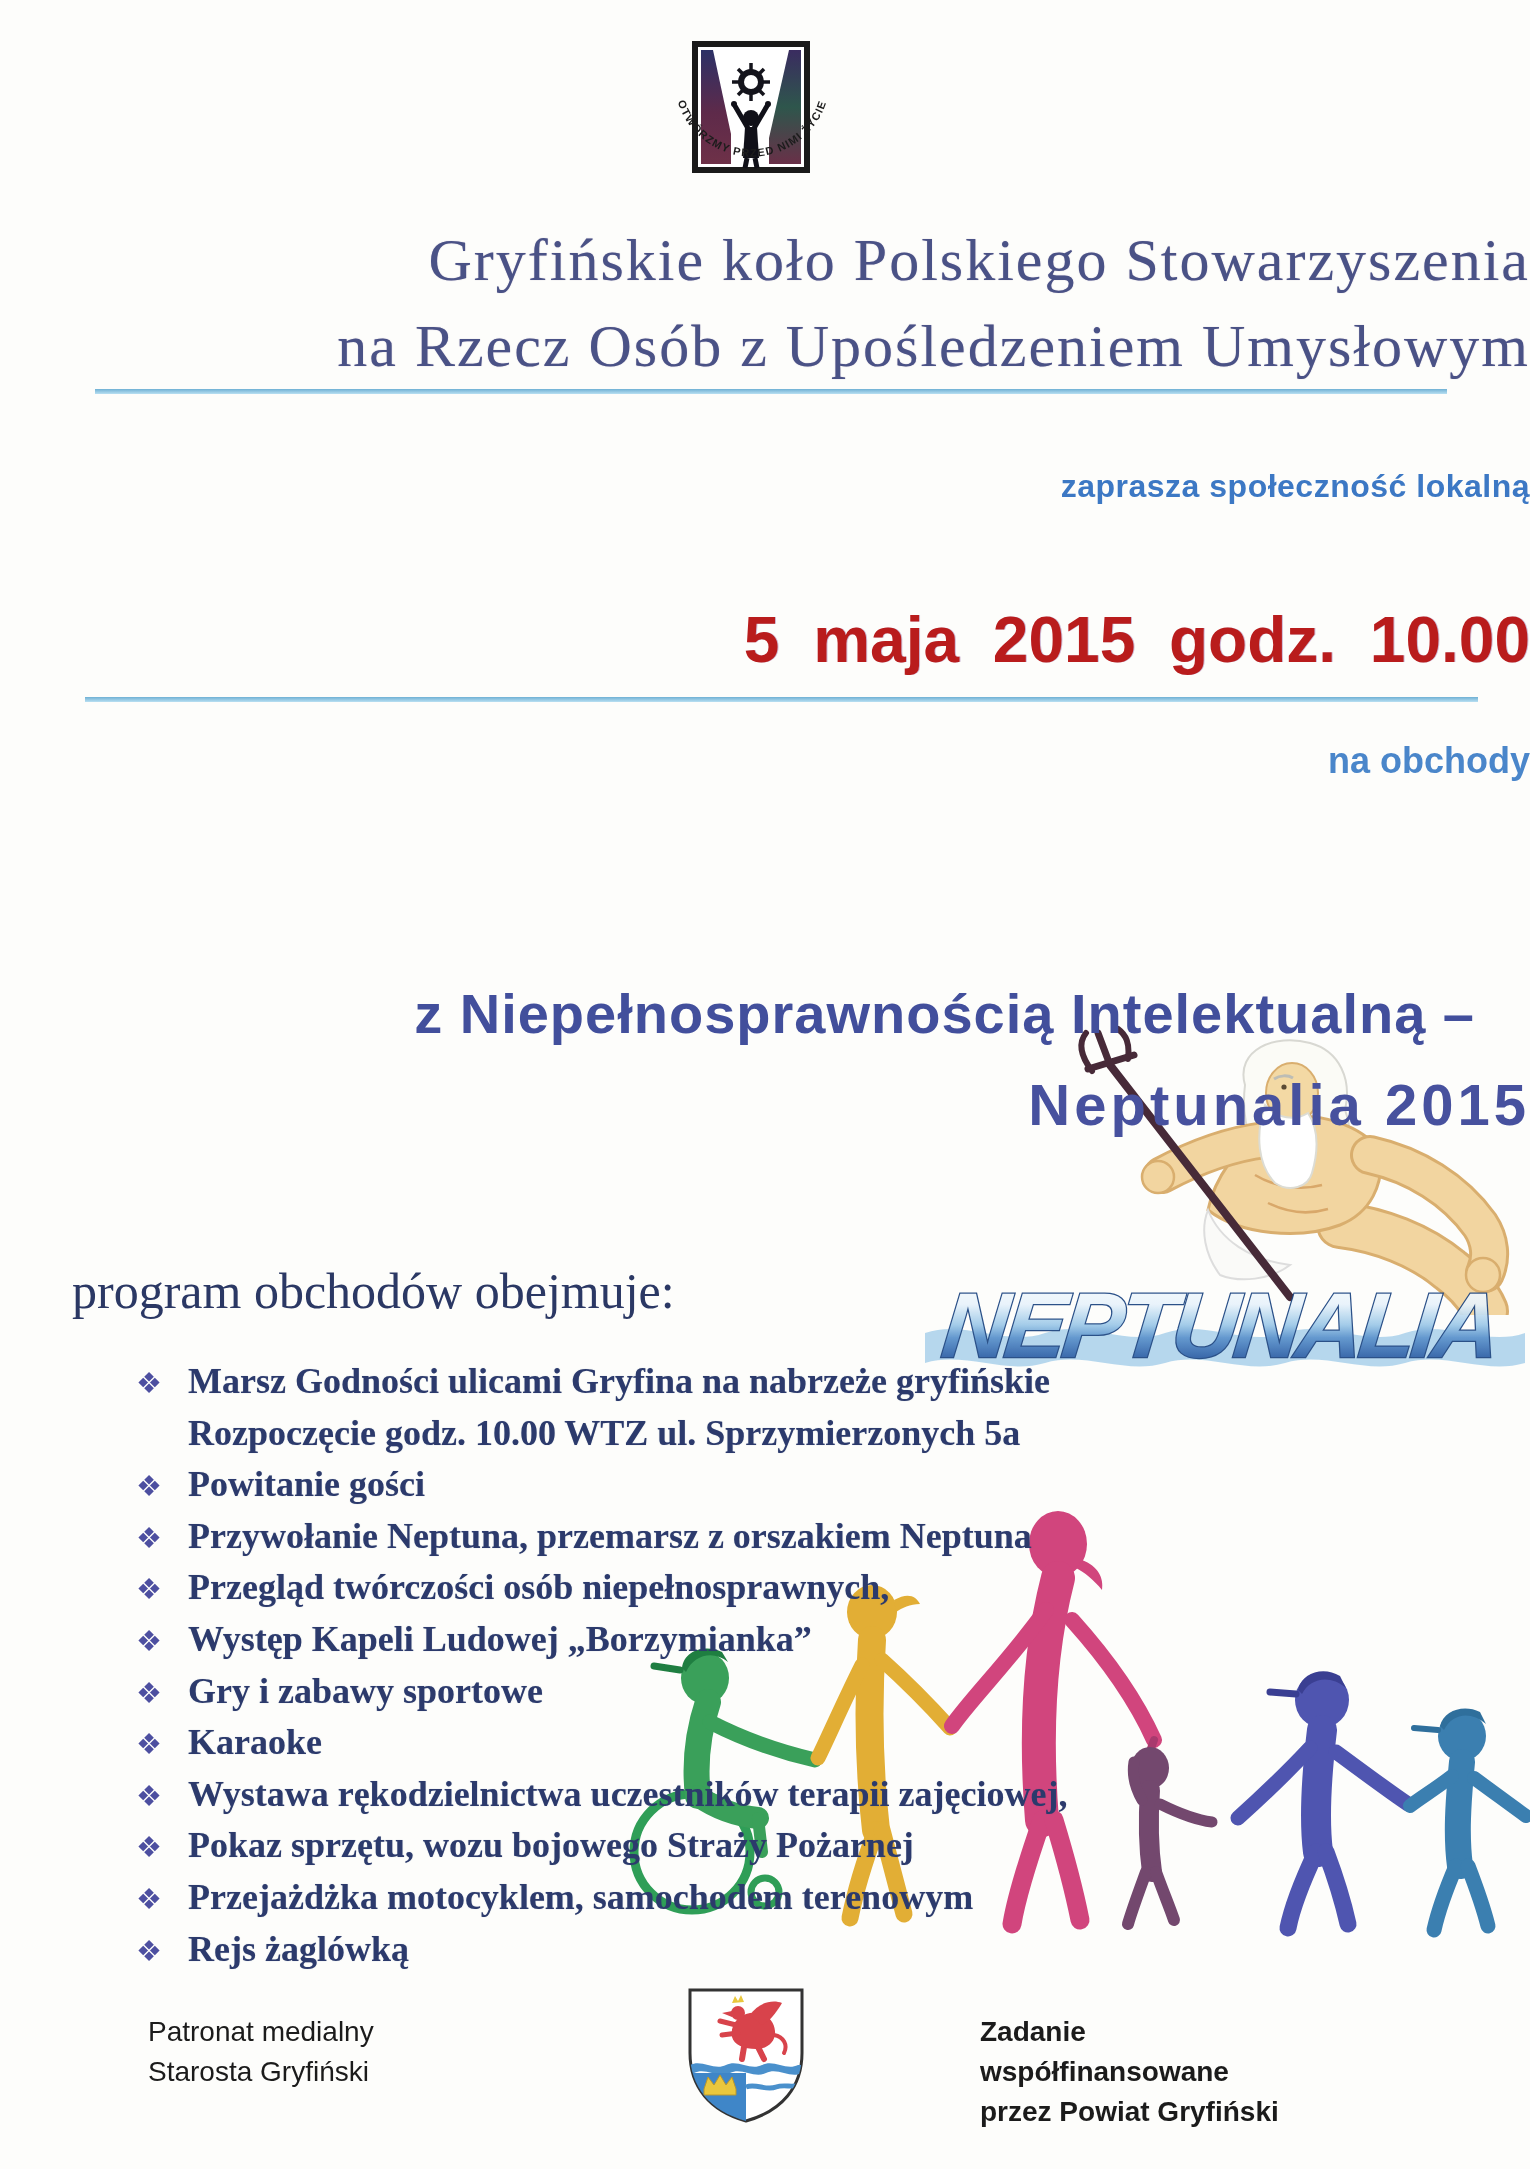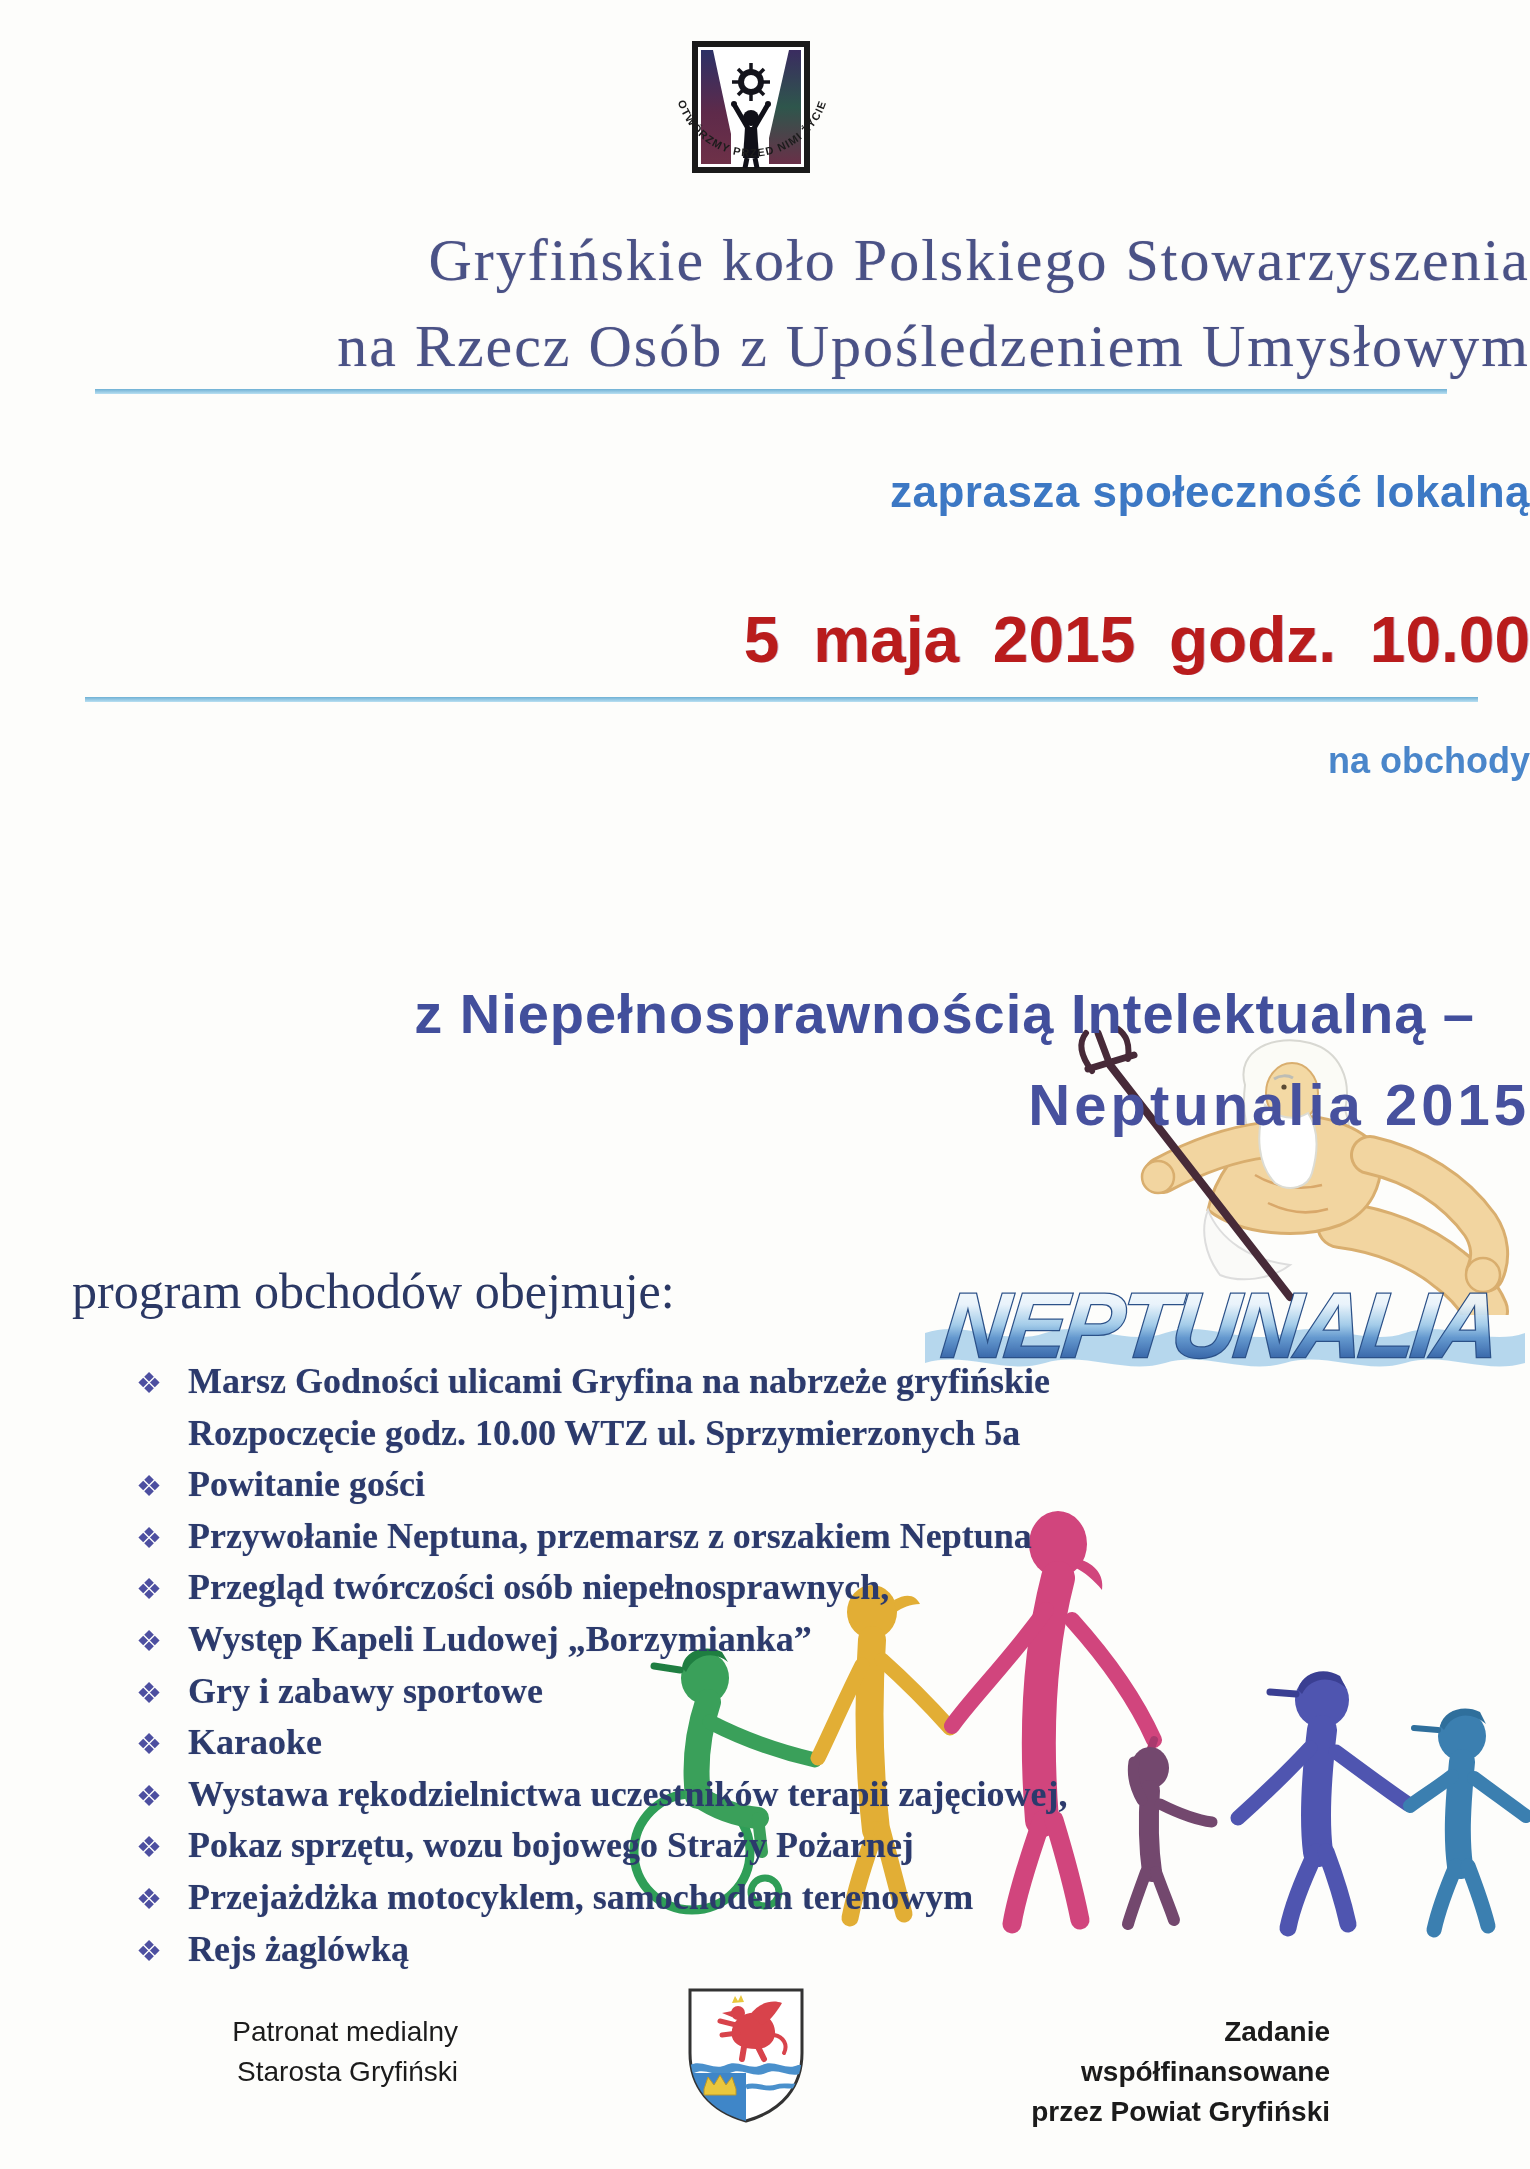--- a/index.html
+++ b/index.html
@@ -8,37 +8,37 @@
   .abs{position:absolute;}
   .txt{z-index:2;}
   .center{left:0;right:0;text-align:right;}
   
   .org-title{font-size:60px;color:#4a5286;letter-spacing:2px;line-height:1;
              text-shadow:0 0 1px rgba(90,70,130,.45);}
   
   .rule{height:5px;background:linear-gradient(#6fb0d4,#b9e0f2);z-index:2;}
   
   .sans{font-family:"Liberation Sans",sans-serif;font-weight:bold;line-height:1;}
-  .invite{font-size:44px;color:#3c78c4;letter-spacing:.5px;}
+  .invite{font-size:32px;color:#3c78c4;letter-spacing:.5px;}
   .date{font-size:64px;color:#b91c1c;word-spacing:16px;
         text-shadow:1px 0 0 rgba(120,60,140,.35);}
   .occasion{font-size:36px;color:#4a86ca;}
   .event1{font-size:58px;color:#3e55a0;letter-spacing:2px;text-shadow:0 0 1px rgba(60,90,160,.4);}
   .event2{font-size:56px;color:#424f9c;letter-spacing:1px;transform:translateX(-55px);}
   .event3{font-size:58px;color:#47519e;letter-spacing:4px;}
   .program-heading{font-size:50px;color:#2b3864;}
   
   .program-list{left:136px;top:1356px;right:10px;z-index:2;}
   .program-row{display:grid;grid-template-columns:52px 1fr;height:51.6px;align-items:baseline;}
   .bullet{font-family:"DejaVu Sans",sans-serif;font-size:29px;color:#4d4fa0;line-height:51.6px;}
   .ptext{font-weight:bold;font-size:36px;color:#2c3a6c;line-height:51.6px;white-space:nowrap;
          text-shadow:0 0 1px rgba(50,80,120,.35);}
   
   .footer-label{font-family:"Liberation Sans",sans-serif;font-size:28px;color:#1b1b1b;
-                line-height:40px;text-align:right;z-index:2;}
+                line-height:40px;text-align:left;z-index:2;}
   svg{display:block;}
   .illus{z-index:1;}
   .wordart{z-index:3;opacity:.93;}
 </style>
 </head>
 <body>
 
 <div class="page">
 
   <svg class="abs illus" style="left:655px;top:30px;" width="225" height="185" viewBox="0 0 225 185">

